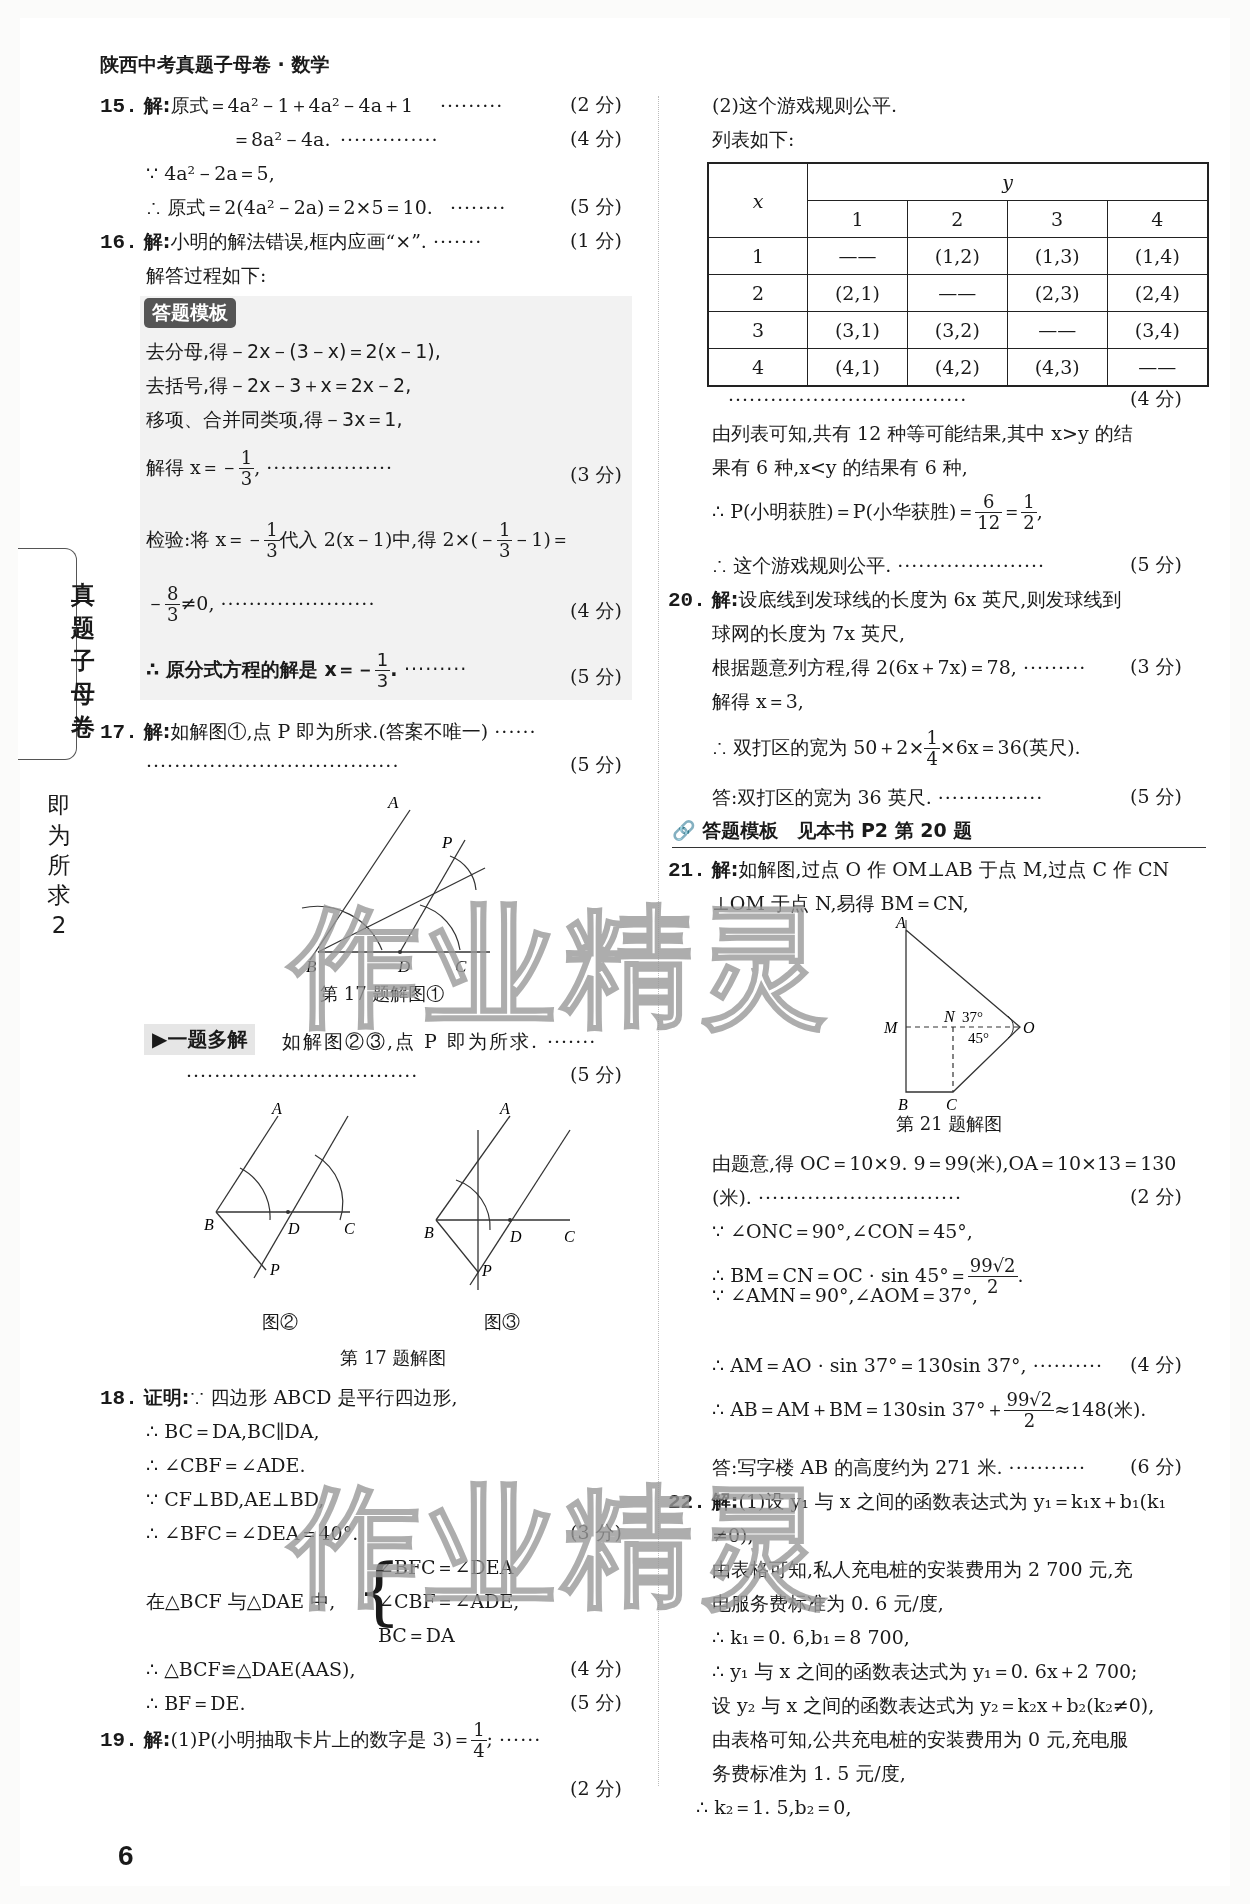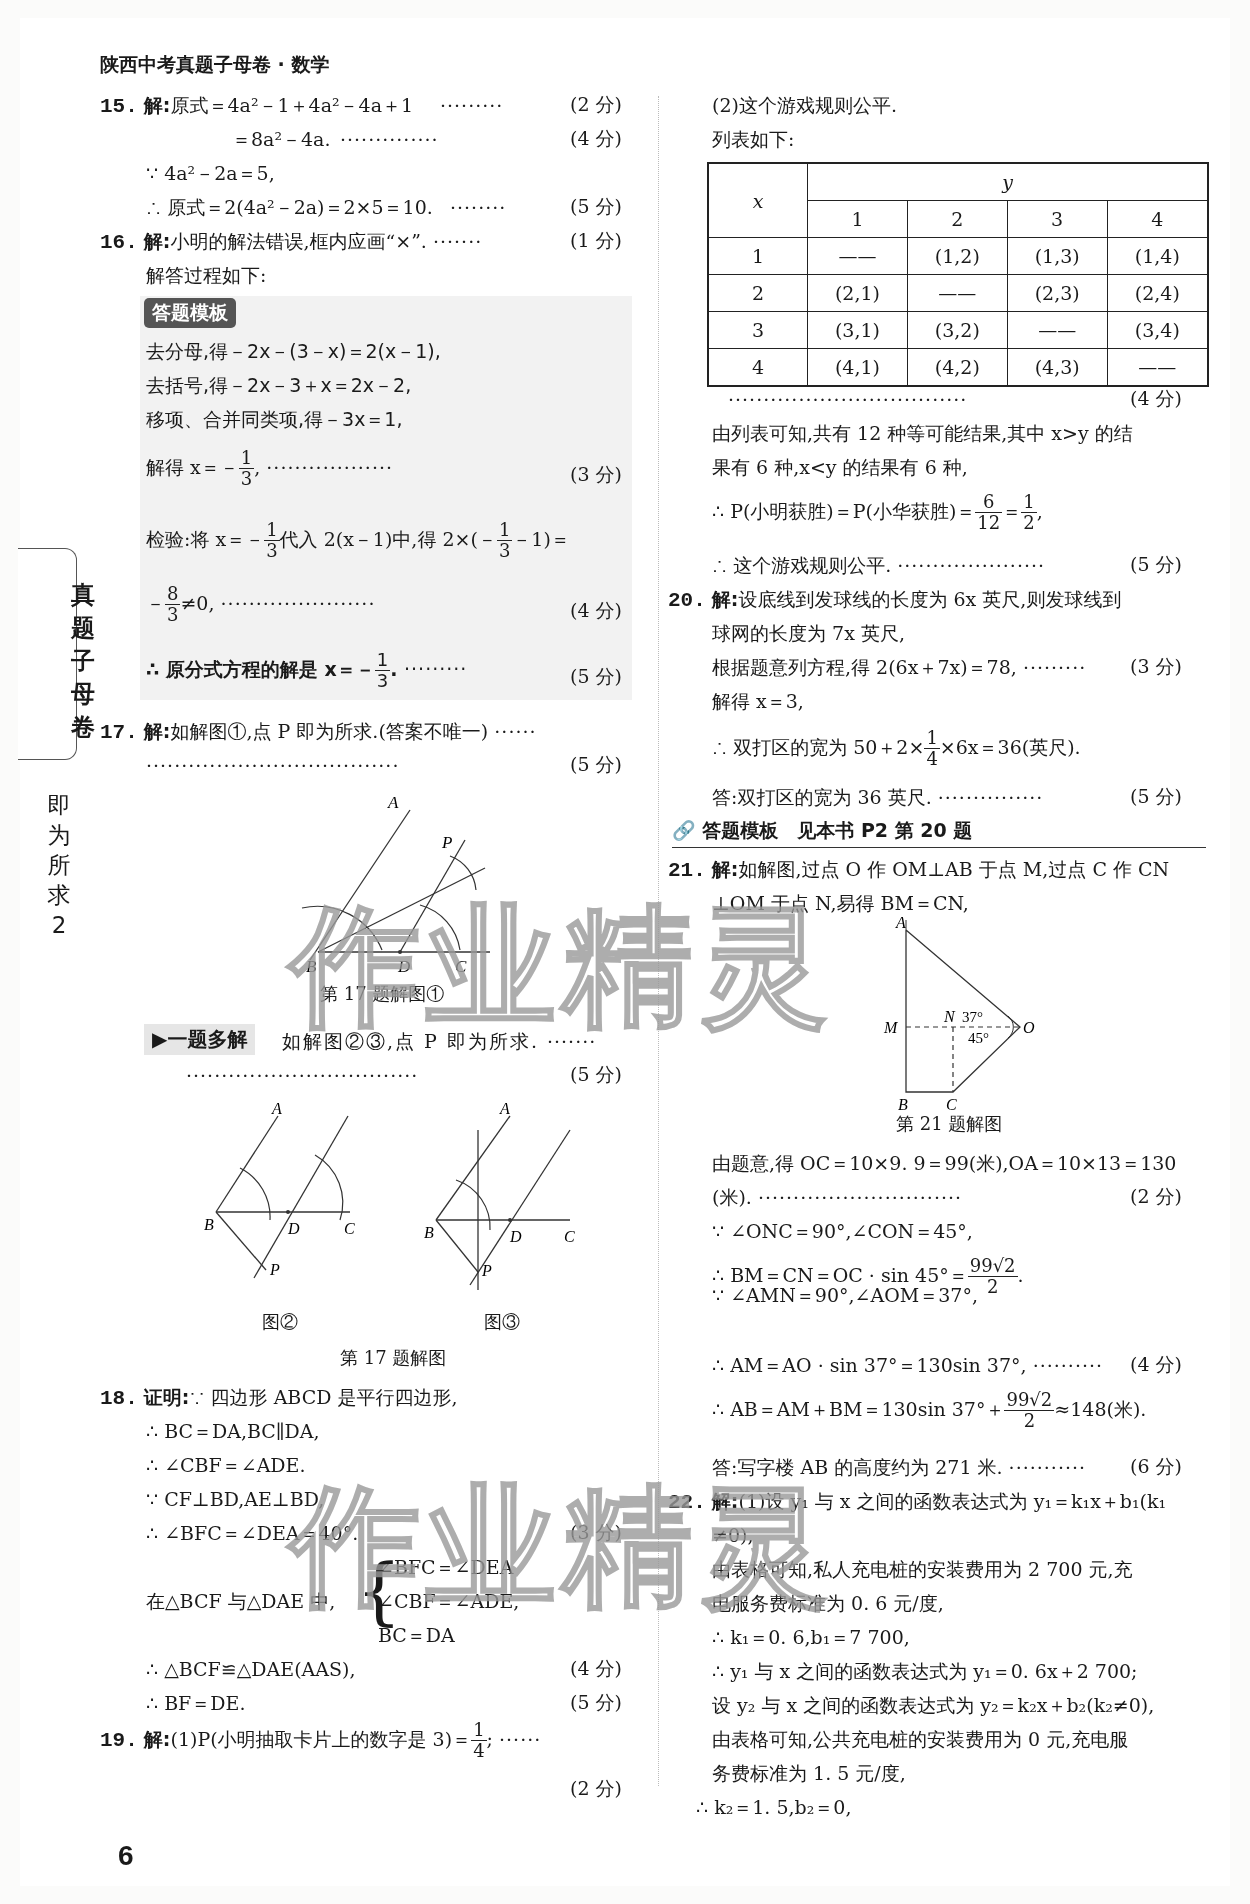--- a/index.html
+++ b/index.html
@@ -326,21 +326,21 @@
 </div>
 <div class="score" style="left:1130px;top:1454px">(6 分)</div>
 
 <div class="line" style="left:668px;top:1488px">
   <span class="qnum">22.</span>
   <span class="bold">解:</span><span>(1)设 y₁ 与 x 之间的函数表达式为 y₁＝k₁x＋b₁(k₁</span>
 </div>
 <div class="line" style="left:712px;top:1522px">≠0),</div>
 <div class="line" style="left:712px;top:1556px">由表格可知,私人充电桩的安装费用为 2 700 元,充</div>
 <div class="line" style="left:712px;top:1590px">电服务费标准为 0. 6 元/度,</div>
-<div class="line" style="left:712px;top:1624px">∴ k₁＝0. 6,b₁＝7 700,</div>
+<div class="line" style="left:712px;top:1624px">∴ k₁＝0. 6,b₁＝8 700,</div>
 <div class="line" style="left:712px;top:1658px">∴ y₁ 与 x 之间的函数表达式为 y₁＝0. 6x＋2 700;</div>
 <div class="line" style="left:712px;top:1692px">设 y₂ 与 x 之间的函数表达式为 y₂＝k₂x＋b₂(k₂≠0),</div>
 <div class="line" style="left:712px;top:1726px">由表格可知,公共充电桩的安装费用为 0 元,充电服</div>
 <div class="line" style="left:712px;top:1760px">务费标准为 1. 5 元/度,</div>
 <div class="line" style="left:696px;top:1794px">∴ k₂＝1. 5,b₂＝0,</div>
 
 <div class="watermark" style="left:290px;top:880px">作业精灵</div>
 <div class="watermark" style="left:290px;top:1460px">作业精灵</div>
 
 <div class="pagenum">6</div>

